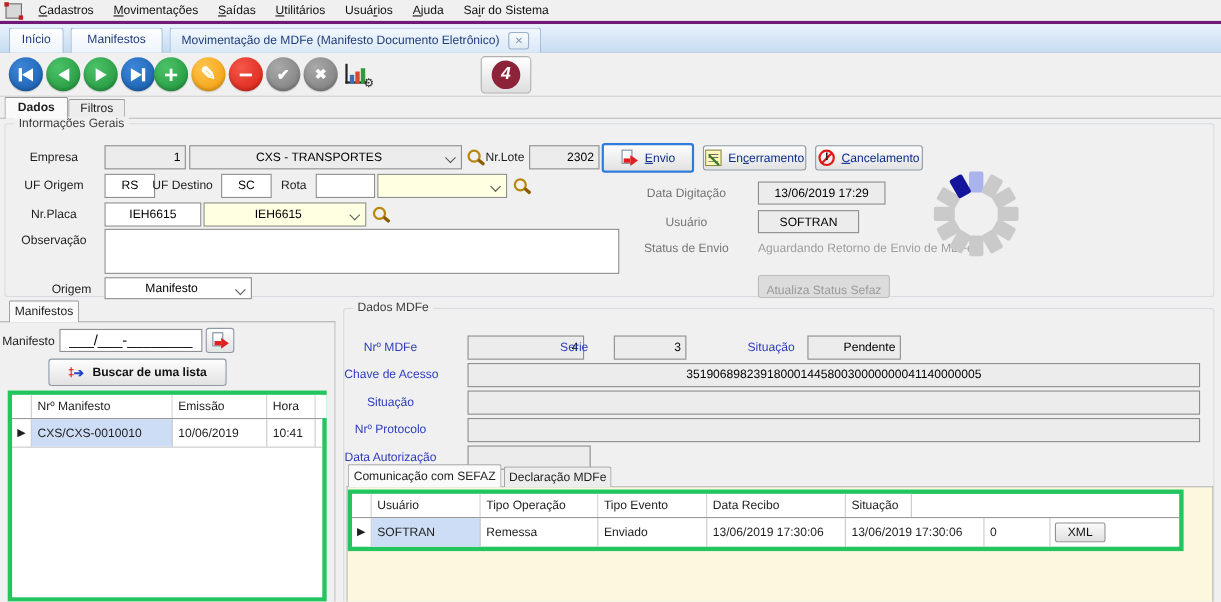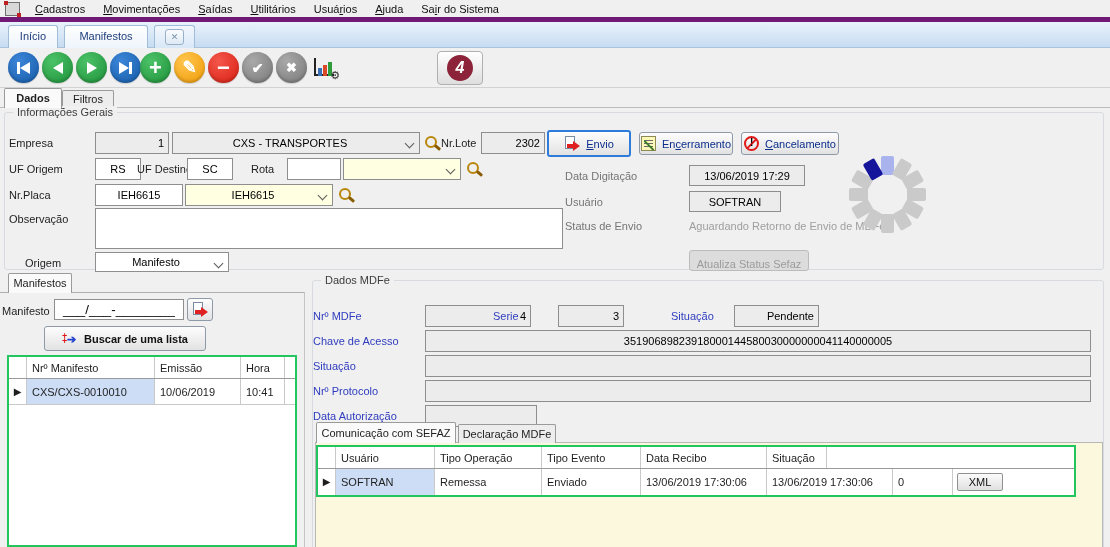--- a/index.html
+++ b/index.html
@@ -1,21 +1,21 @@
 <!DOCTYPE html>
 <html><head>
 <meta charset="utf-8">
 <style>
   * { margin:0; padding:0; box-sizing:border-box; }
   html,body { width:1110px; height:547px; }
   body { font-family:"Liberation Sans", sans-serif; font-size:11px; color:#1e1e1e; background:#f0f0f0; }
   .screen { position:relative; width:1110px; height:547px; overflow:hidden; background:#f0f0f0; }
 
   
-  .menubar { position:absolute; left:0; top:0; width:1110px; height:22px; background:#f0f0f0; border-bottom:5px solid #701a75; display:flex; align-items:center; }
+  .menubar { position:absolute; left:0; top:0; width:1110px; height:22px; background:#f0f0f0; border-bottom:3px solid #701a75; display:flex; align-items:center; }
   .appicon { width:15px; height:14px; margin:0 6px 0 5px; background:#d8d8d8; border:1px solid #707070; position:relative; }
   .appicon::before { content:""; position:absolute; left:-2px; top:-2px; width:4px; height:4px; background:#c02020; }
   .appicon::after { content:""; position:absolute; right:-2px; bottom:-2px; width:4px; height:4px; background:#c02020; }
   .menu-item { padding:0 9px; height:22px; line-height:22px; cursor:default; color:#111; }
   .menu-item u { text-decoration:underline; }
 
   
   .tabstrip { position:absolute; left:0; top:22px; width:1110px; height:26px; background:linear-gradient(#e9f2fc,#c7dcf1); border-bottom:1px solid #aac4de; }
   .wtab { position:absolute; top:3px; height:23px; border:1px solid #9fbcd8; border-bottom:none; border-radius:3px 3px 0 0; background:linear-gradient(#fefeff,#eef5fc); color:#1f3d7a; text-align:center; line-height:21px; padding:0 10px; }
   .wtab.active { background:linear-gradient(#f2f7fd,#d9e8f7); display:flex; align-items:center; gap:8px; }
@@ -46,21 +46,21 @@
   
   .subtab { position:absolute; border:1px solid #9a9a9a; border-bottom:none; border-radius:2px 2px 0 0; background:#ededed; text-align:center; }
   .subtab.active { background:#fafafa; font-weight:bold; z-index:2; }
   .page-sep { position:absolute; left:0; top:107px; width:1110px; height:1px; background:#bdbdbd; }
 
   
   .grp { position:absolute; border:1px solid #d7dbdf; border-radius:3px; }
   .grp-legend { position:absolute; top:-7px; left:8px; background:#f0f0f0; padding:0 4px; color:#3c3c3c; }
 
   
-  .lbl { position:absolute; height:22px; line-height:22px; text-align:left; color:#1e1e1e; white-space:nowrap; }
+  .lbl { position:absolute; height:22px; line-height:22px; text-align:center; color:#1e1e1e; white-space:nowrap; }
   .lbl.gray { color:#757575; }
   .lbl.blue { color:#2f3cbe; }
   .field { position:absolute; height:22px; line-height:20px; padding:0 4px; background:#fff; border:1px solid #8e8e8e; color:#000; white-space:nowrap; overflow:hidden;text-align:center; }
   .ro { background:#ececec; }
   .ye { background:#ffffe1; }
   .right { text-align:right; }
   .combo { padding-right:16px; }
   .combo::after { content:""; position:absolute; right:6px; top:7px; width:6px; height:6px; border-right:1.6px solid #5a5a5a; border-bottom:1.6px solid #5a5a5a; transform:rotate(45deg); }
   .mag { position:absolute; width:16px; height:16px; }
   .mag::before { content:""; position:absolute; left:1px; top:1px; width:8px; height:8px; border:2px solid #b8860b; border-radius:50%; }
@@ -85,21 +85,21 @@
   .ic-note::after { content:""; position:absolute; left:6px; top:2px; width:2px; height:13px; background:#3a7a2a; transform:rotate(-45deg); }
   .ic-proh { position:relative; width:15px; height:15px; flex:0 0 15px; border:2px solid #e01818; border-radius:50%; }
   .ic-proh::before { content:""; position:absolute; left:-1px; top:4.5px; width:13px; height:2px; background:#e01818; transform:rotate(-45deg); }
   .ic-proh::after { content:"!"; position:absolute; left:4px; top:-1px; font-size:10px; font-weight:bold; color:#000; }
   .ic-buscar { position:relative; width:16px; height:14px; flex:0 0 16px; }
   .ic-buscar .p1,.ic-buscar .p2 { position:absolute; color:#e01818; font-weight:bold; font-size:9px; line-height:1; }
   .ic-buscar .p1 { left:0; top:0; } .ic-buscar .p2 { left:0; bottom:0; }
   .ic-buscar .ar { position:absolute; left:5px; top:1px; color:#2244cc; font-size:11px; font-weight:bold; }
 
   
-  .grid { position:absolute; background:#fff; border:2px solid #22c55e; }
+  .grid { position:absolute; background:#fff; border:4px solid #22c55e; }
   .g-row { display:flex; border-bottom:1px solid #c9c9c9; }
   .g-cell { border-right:1px solid #c9c9c9; padding:0 5px; white-space:nowrap; overflow:hidden; }
   .g-head .g-cell { background:#fff; }
   .g-ind { flex:0 0 18px; padding:0; text-align:center; }
   .sel { background:#cdddf5; }
 
   
   .spin { position:absolute; width:77px; height:77px; }
   .spin i { position:absolute; left:32px; top:0; width:13px; height:19px; background:#cacaca; border-radius:2px; transform-origin:6.5px 38.5px; }
   .spin i:nth-child(1)  { transform:rotate(0deg);   background:#a9b3ee; }
@@ -135,20 +135,21 @@
     <span class="menu-item"><u>U</u>tilitários</span>
     <span class="menu-item">Usuá<u>r</u>ios</span>
     <span class="menu-item"><u>A</u>juda</span>
     <span class="menu-item">Sa<u>i</u>r do Sistema</span>
   </div>
 
   <div class="tabstrip">
     <div class="wtab" style="left:8px; width:50px;text-align:center;">Início</div>
     <div class="wtab" style="left:64px; width:84px;">Manifestos</div>
     <div class="wtab active" style="left:154px;">
+      <span>Movimentação de MDFe (Manifesto Documento Eletrônico)</span>
       <span class="tab-close">✕</span>
     </div>
   </div>
 
   <div class="toolbar">
     <div class="cbtn c-blue" style="left:8px;">
         <span class="vbar"></span>
         <span class="tri-l"></span>
       </div>
     <div class="cbtn c-green" style="left:42px;">
@@ -215,21 +216,21 @@
       <span>En<u>c</u>erramento</span>
     </div>
     <div class="btn" style="left:736px; top:19px; width:98px; height:23px;">
       <span class="ic-proh"></span>
       <span><u>C</u>ancelamento</span>
     </div>
 
     <span class="lbl" style="left:4px; top:45px; width:80px;">UF Origem</span>
     <div class="field" style="left:90px; top:45px; width:46px;">RS</div>
     <span class="lbl" style="left:132px; top:45px; width:58px;">UF Destino</span>
-    <div class="field" style="left:182px; top:45px; width:46px;">SC</div>
+    <div class="field" style="left:196px; top:45px; width:46px;">SC</div>
     <span class="lbl" style="left:246px; top:45px; width:32px;">Rota</span>
     <div class="field" style="left:282px; top:45px; width:54px;"></div>
     <div class="field ye combo" style="left:338px; top:45px; width:118px;"></div>
     <span class="mag" style="left:461px; top:48px;"></span>
 
     <span class="lbl" style="left:4px; top:71px; width:80px;">Nr.Placa</span>
     <div class="field" style="left:90px; top:71px; width:88px;">IEH6615</div>
     <div class="field ye combo" style="left:180px; top:71px; width:148px;">IEH6615</div>
     <span class="mag" style="left:333px; top:74px;"></span>
 

